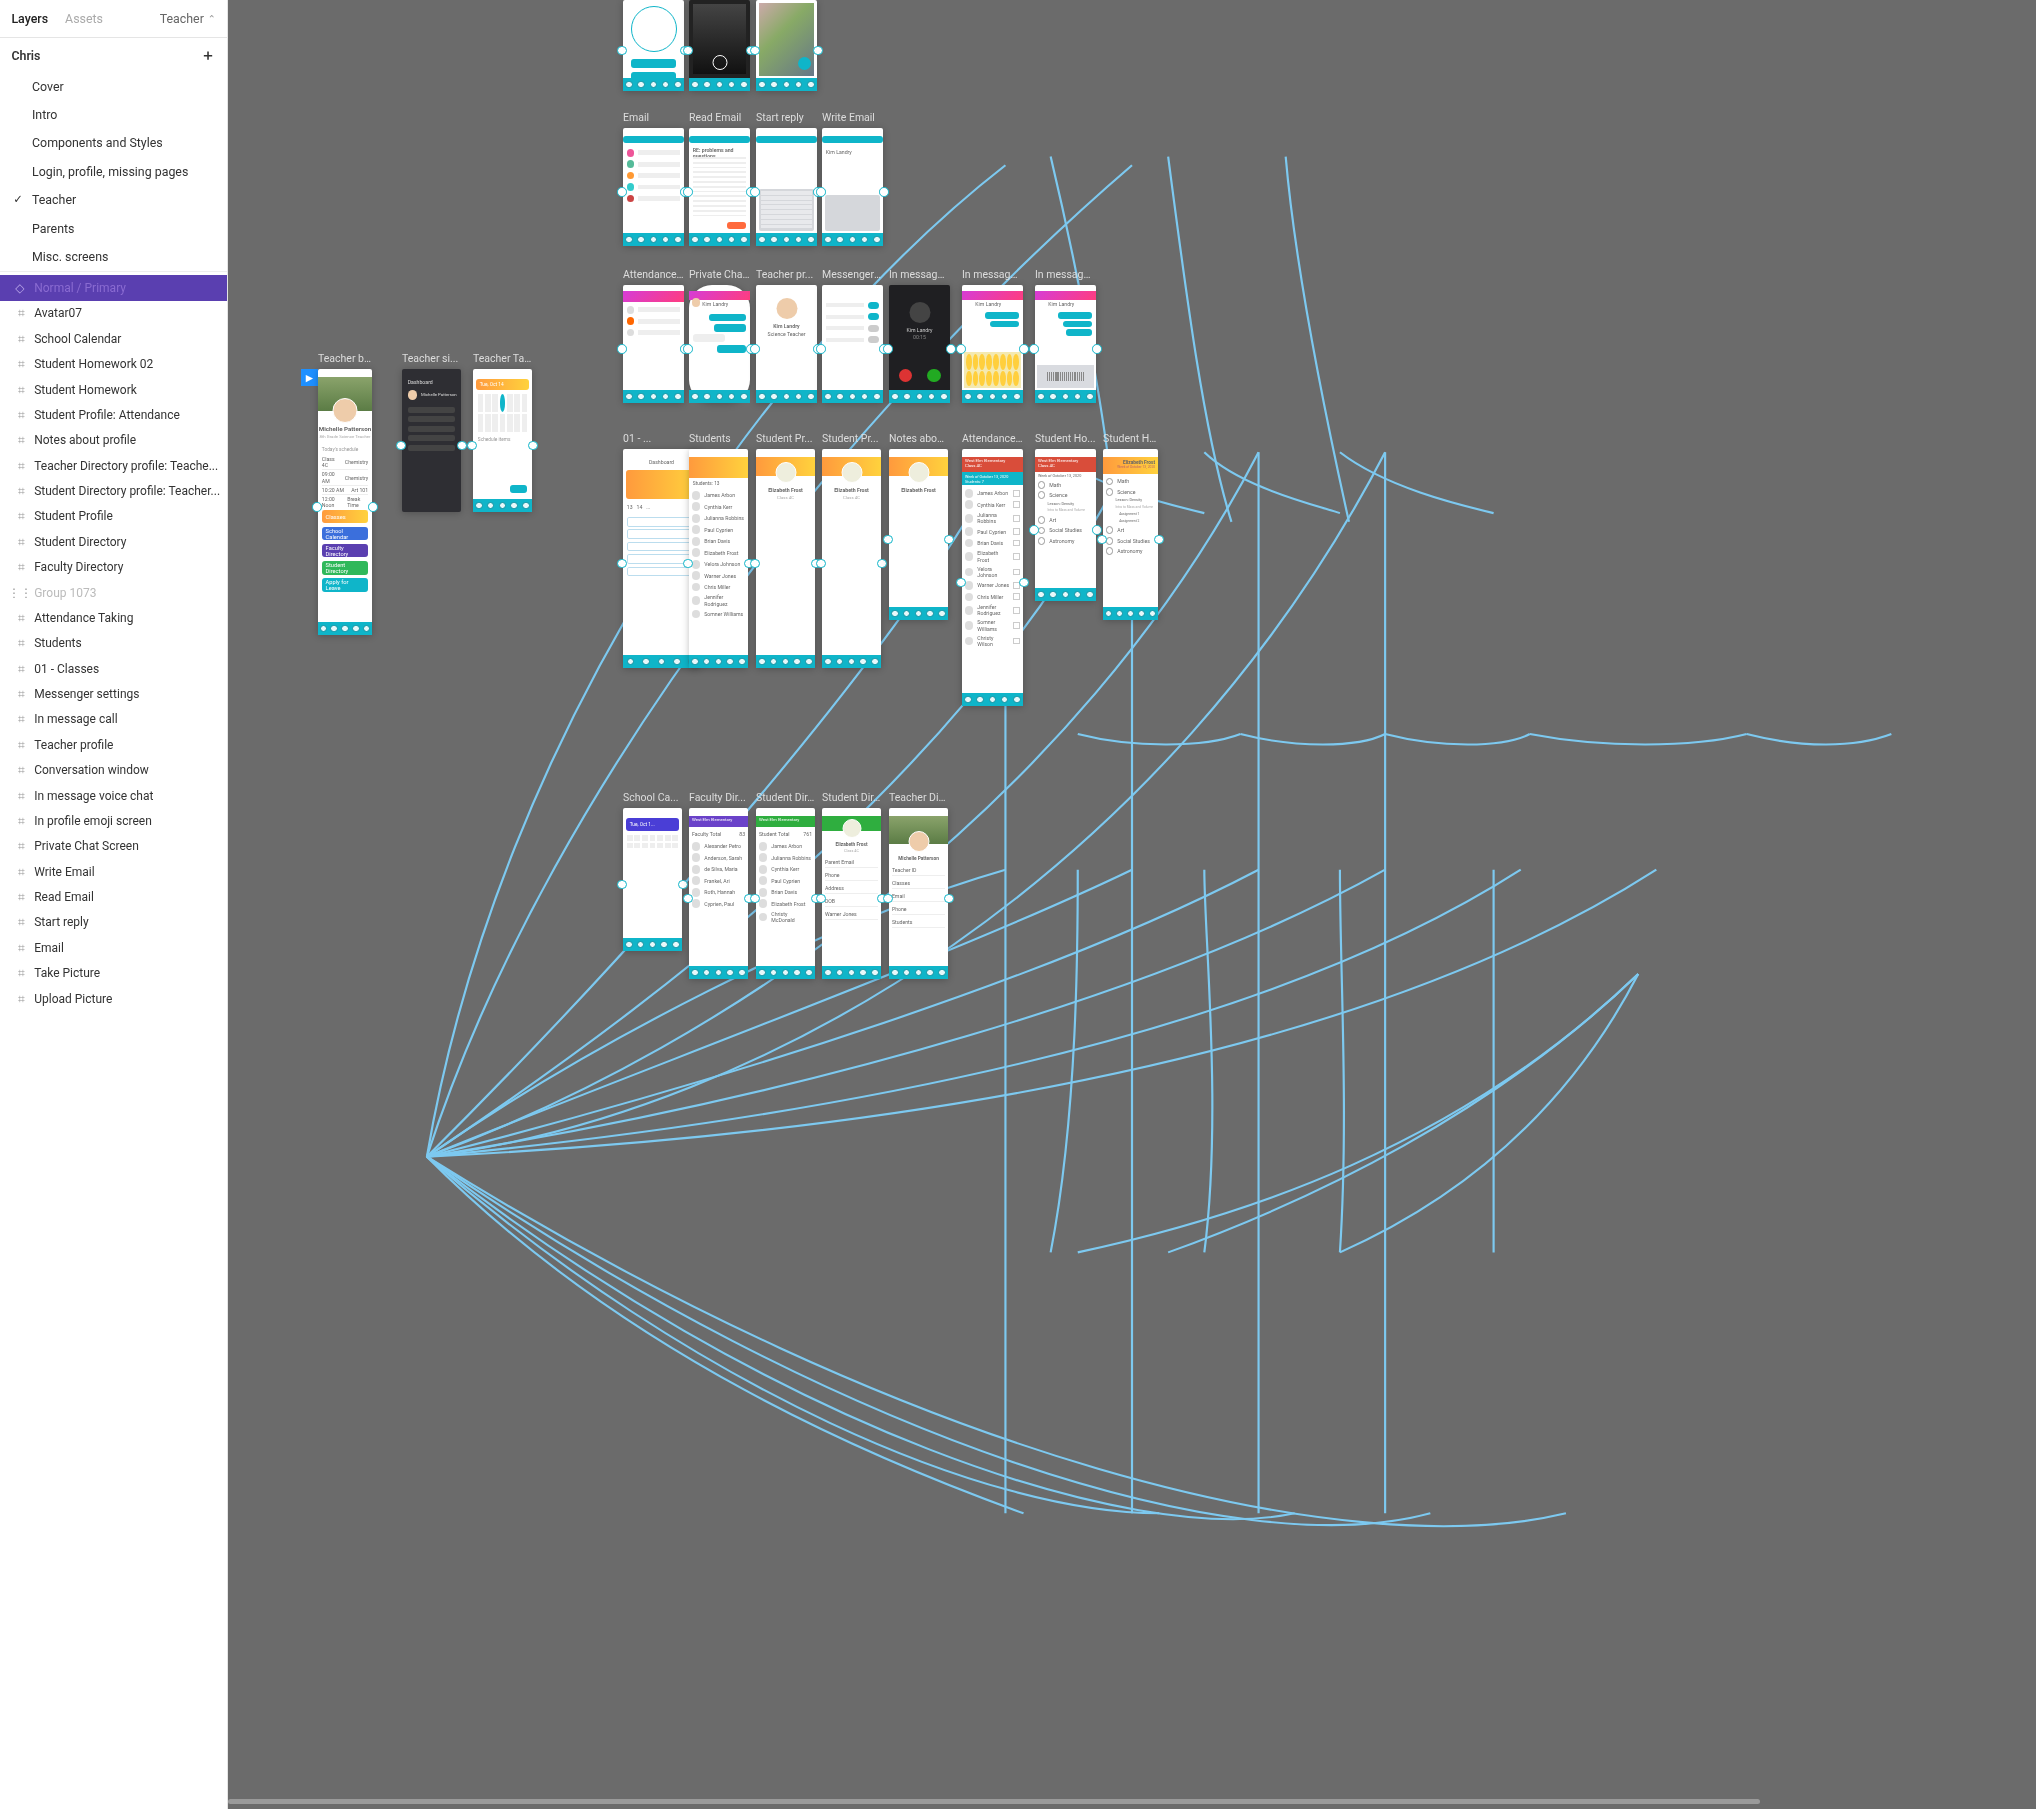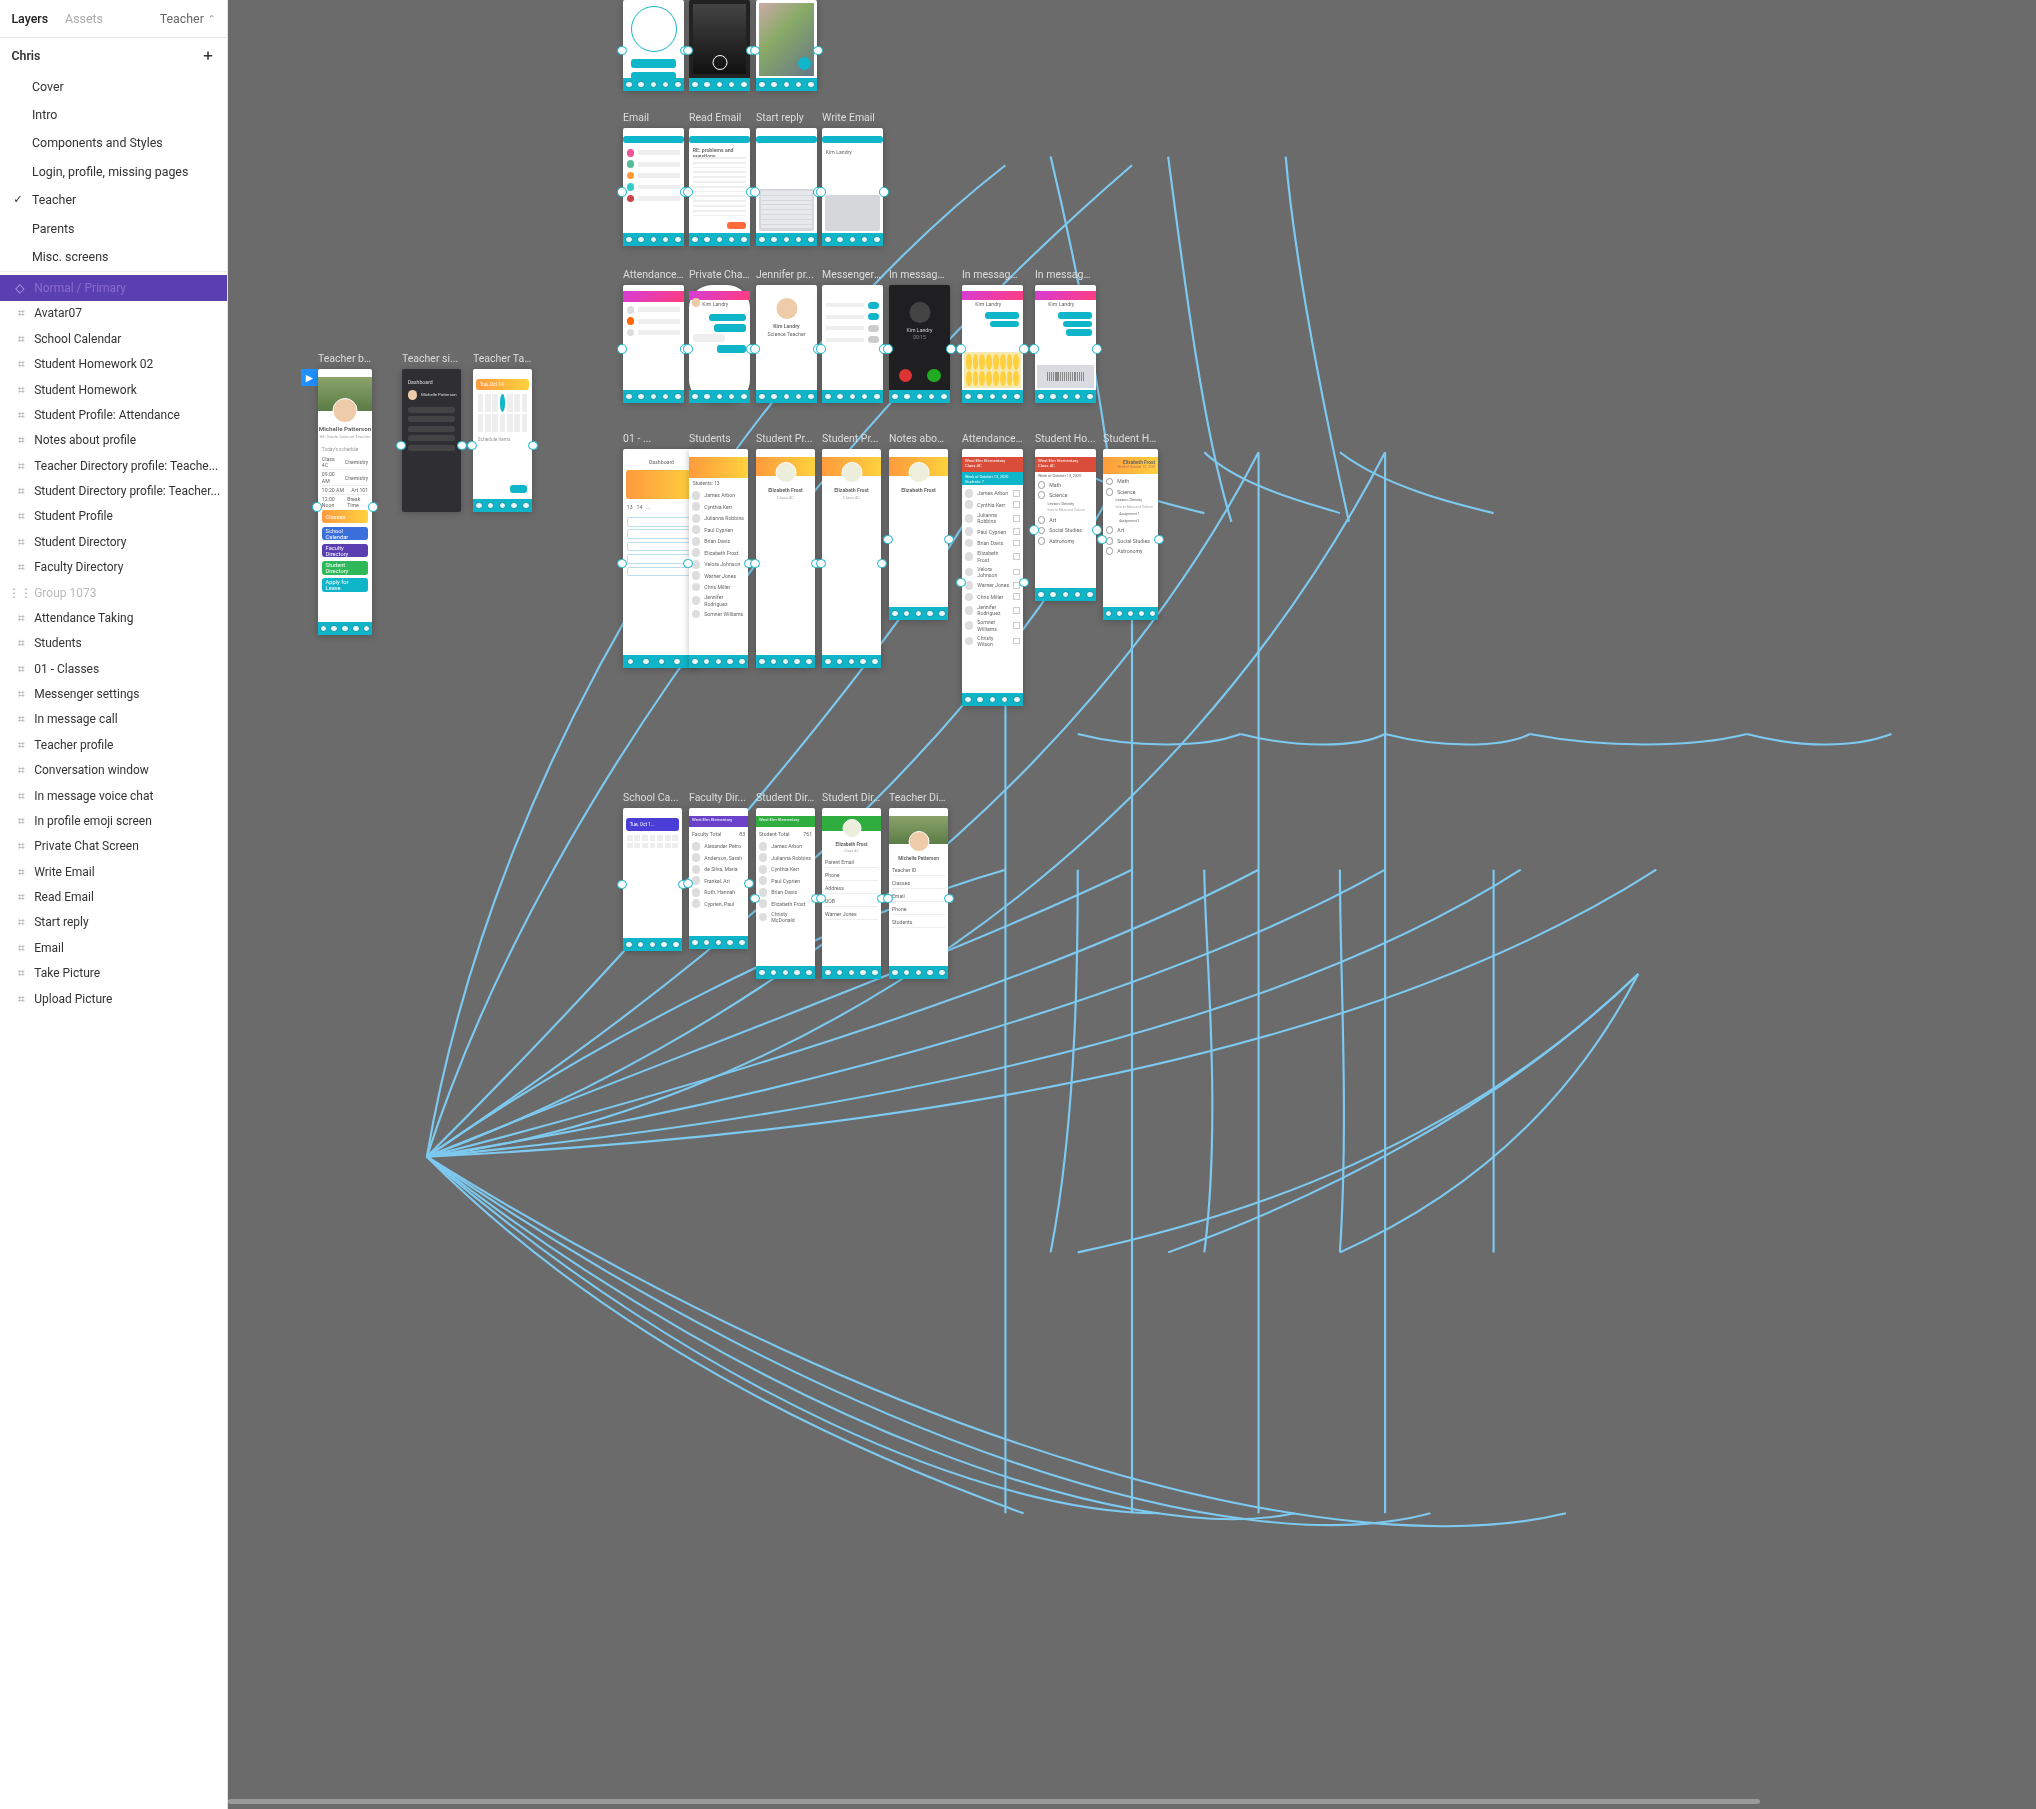--- a/index.html
+++ b/index.html
@@ -454,21 +454,21 @@
           <span></span>
           <span></span>
           <span></span>
           <span></span>
         </div>
     <div class="hs" style="left: -5.7px; top: 50%;"></div>
         <div class="hs" style="right: -5.7px; top: 50%;"></div>
       </div>
 
     <div class="frame" style="left:528px; top:285px; width:61px; height:118px;">
-      <div class="flabel">Jennifer pr...</div>
+      <div class="flabel">Teacher pr...</div>
       <div class="avatar" style="position:absolute; left:50%; top:13.3px; transform:translateX(-50%); width:21px; height:21px; background:#eca;"></div>
       <div class="tinytxt" style="position:absolute; left:0; right:0; top:38px; text-align:center; font-weight:600;">Kim Landry</div>
       <div class="tinytxt" style="position:absolute; left:0; right:0; top:46px; text-align:center;">Science Teacher</div>
       <div class="navbar">
           <span></span>
           <span></span>
           <span></span>
           <span></span>
           <span></span>
         </div>
@@ -1004,21 +1004,21 @@
           <span></span>
           <span></span>
           <span></span>
           <span></span>
           <span></span>
         </div>
     <div class="hs" style="left: -5.7px; top: 50%;"></div>
         <div class="hs" style="right: -5.7px; top: 50%;"></div>
       </div>
 
-    <div class="frame" style="left:461px; top:808px; width:59px; height:141px;">
+    <div class="frame" style="left:461px; top:808px; width:59px; height:171px;">
       <div class="flabel">Faculty Dir...</div>
       <div style="position:absolute;left:0;right:0;top:7.6px;height:11.4px;background:#6a42c9;color:#fff;font-size:4.3px;padding:1.9px 2.9px;">West Elm Elementary</div>
       <div class="row tinytxt" style="position:absolute; left:2.9px;right:2.9px;top:23px;justify-content:space-between;">
         <span>Faculty Total</span>
         <span>83</span>
       </div>
       <div id="fd-list" style="position:absolute; left:2.9px;right:2.9px;top:34px;bottom:15px;display:flex;flex-direction:column;gap:2.9px;overflow:hidden;">
           <div class="row">
             <div class="avatar" style="width:8.6px;height:8.6px;"></div>
             <div class="tinytxt" style="flex:1">Alexander Petro</div>

